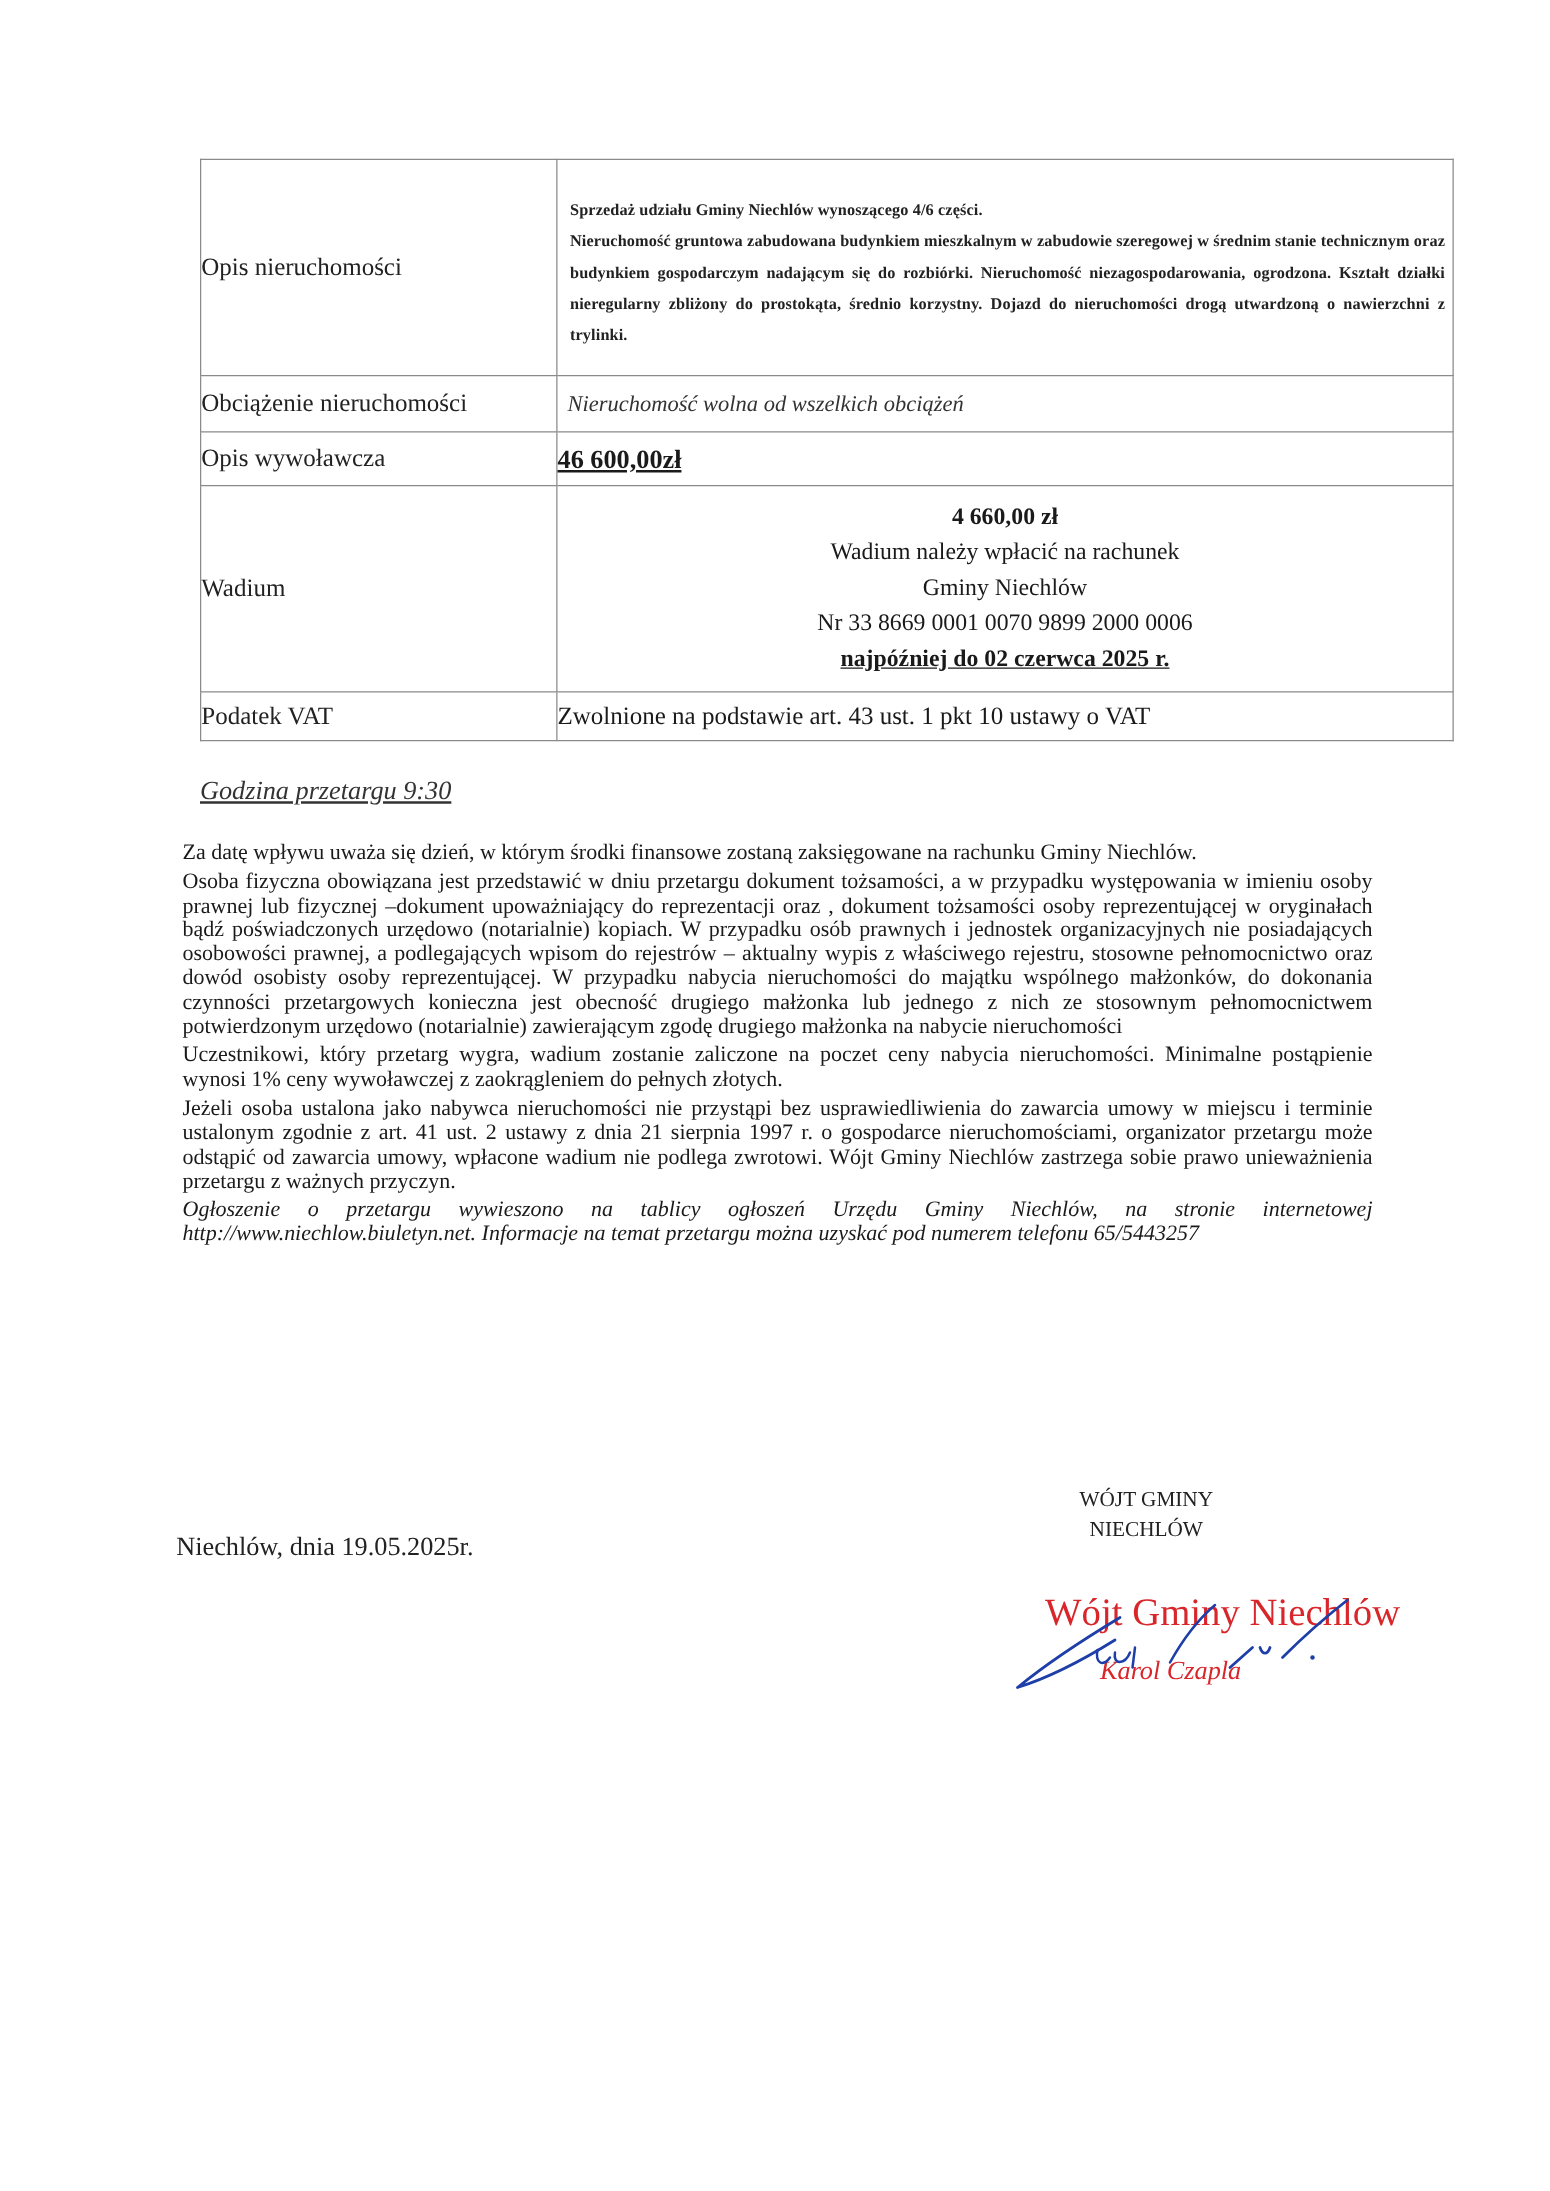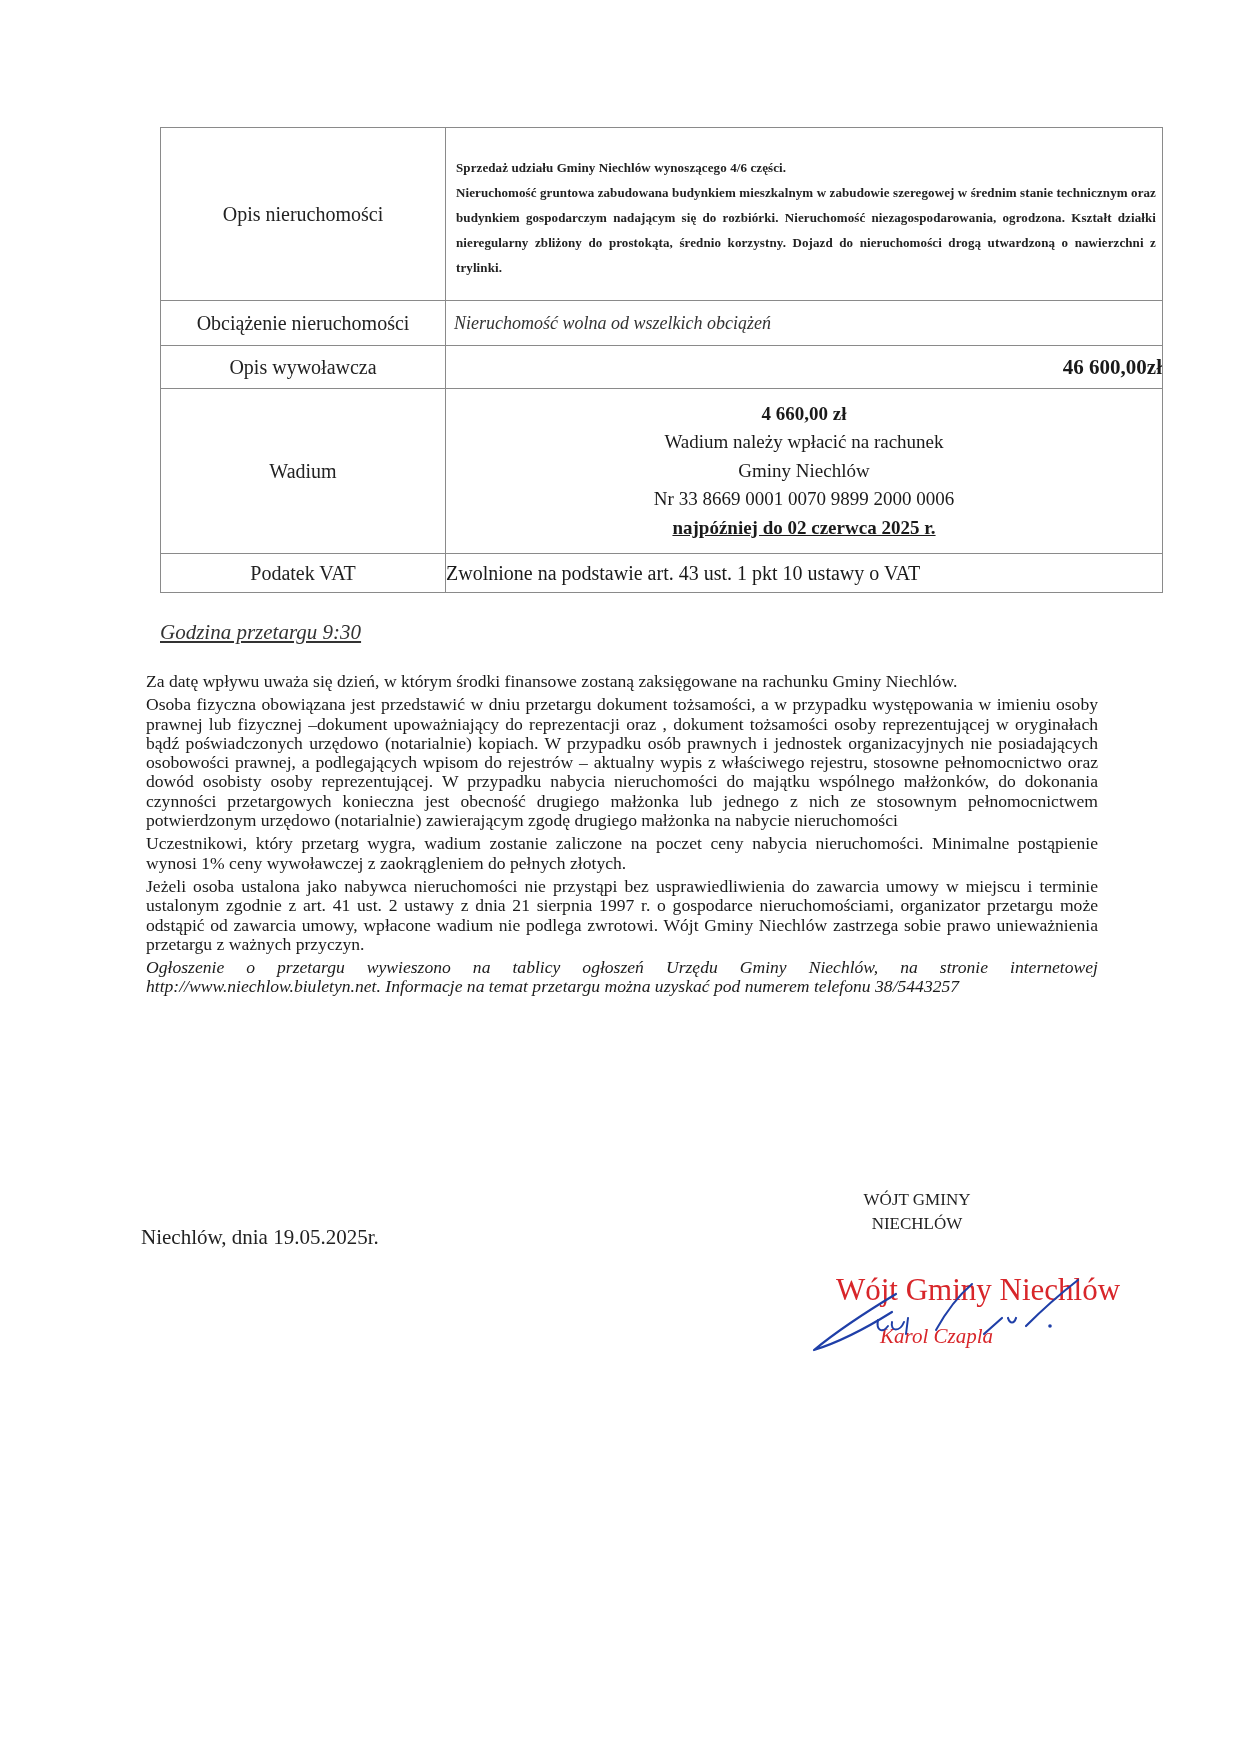--- a/index.html
+++ b/index.html
@@ -12,37 +12,37 @@
   
   .info-table {
     position: absolute; left: 160px; top: 127px; width: 1003px;
     border-collapse: collapse; table-layout: fixed;
   }
   .info-table td {
     border: 1px solid #8a8a8a; padding: 0;
     vertical-align: middle;
   }
   .info-table td.label {
-    width: 284px; text-align: center; font-size: 20px; color: #222;
+    width: 284px; text-align: left; font-size: 20px; color: #222;
   }
   .info-table td.value { font-size: 19px; }
   .row-opis td { height: 172px; }
   .row-obc td { height: 44px; }
   .row-cena td { height: 42px; }
   .row-wadium td { height: 164px; }
   .row-vat td { height: 38px; }
 
   .opis-text {
     font-weight: bold; font-size: 13px; line-height: 25px;
     padding: 14px 6px 8px 10px; text-align: justify; color: #222;
     letter-spacing: 0.1px;
   }
   .opis-text p { margin: 0; }
   .obc-text { padding-left: 8px; font-size: 18px; font-style: italic; color: #333; }
-  .cena-text { text-align: right; font-weight: bold; font-size: 21px; }
+  .cena-text { text-align: left; font-weight: bold; font-size: 21px; text-decoration: underline; }
   .wadium-cell { text-align: center; font-size: 20px; line-height: 28.5px; }
   .wadium-cell .amount { font-weight: bold; }
   .wadium-cell .deadline { font-weight: bold; text-decoration: underline; }
   .vat-text { text-align: left; font-size: 20px; }
 
   
   .tender-time {
     position: absolute; left: 160px; top: 620px;
     font-size: 21px; font-weight: normal; font-style: italic;
     text-decoration: underline; color: #333;
@@ -124,21 +124,21 @@
   </tbody>
     </table>
 
   <div class="tender-time">Godzina przetargu 9:30</div>
 
   <div class="body-text">
     <p>Za datę wpływu uważa się dzień, w którym środki finansowe zostaną zaksięgowane na rachunku Gminy Niechlów.</p>
     <p>Osoba fizyczna obowiązana jest przedstawić w dniu przetargu dokument tożsamości, a w przypadku występowania w imieniu osoby prawnej lub fizycznej –dokument upoważniający do reprezentacji oraz , dokument tożsamości osoby reprezentującej w oryginałach bądź poświadczonych urzędowo (notarialnie) kopiach. W przypadku osób prawnych i jednostek organizacyjnych nie posiadających osobowości prawnej, a podlegających wpisom do rejestrów – aktualny wypis z właściwego rejestru, stosowne pełnomocnictwo oraz dowód osobisty osoby reprezentującej. W przypadku nabycia nieruchomości do majątku wspólnego małżonków, do dokonania czynności przetargowych konieczna jest obecność drugiego małżonka lub jednego z nich ze stosownym pełnomocnictwem potwierdzonym urzędowo (notarialnie) zawierającym zgodę drugiego małżonka na nabycie nieruchomości</p>
     <p>Uczestnikowi, który przetarg wygra, wadium zostanie zaliczone na poczet ceny nabycia nieruchomości. Minimalne postąpienie wynosi 1% ceny wywoławczej z zaokrągleniem do pełnych złotych.</p>
     <p> Jeżeli osoba ustalona jako nabywca nieruchomości nie przystąpi bez usprawiedliwienia do zawarcia umowy w miejscu i terminie ustalonym zgodnie z art. 41 ust. 2 ustawy z dnia 21 sierpnia 1997 r. o gospodarce nieruchomościami, organizator przetargu może odstąpić od zawarcia umowy, wpłacone wadium nie podlega zwrotowi. Wójt Gminy Niechlów zastrzega sobie prawo unieważnienia przetargu z ważnych przyczyn.</p>
-    <p class="italic">Ogłoszenie o przetargu wywieszono na tablicy ogłoszeń Urzędu Gminy Niechlów, na stronie internetowej http://www.niechlow.biuletyn.net. Informacje na temat przetargu można uzyskać pod numerem telefonu 38/5443257</p>
+    <p class="italic">Ogłoszenie o przetargu wywieszono na tablicy ogłoszeń Urzędu Gminy Niechlów, na stronie internetowej http://www.niechlow.biuletyn.net. Informacje na temat przetargu można uzyskać pod numerem telefonu 65/5443257</p>
   </div>
 
   <div class="place-date">Niechlów, dnia 19.05.2025r.</div>
 
   <div class="signatory">
     <div>WÓJT GMINY</div>
     <div>NIECHLÓW</div>
   </div>
 
   <div class="stamp">

